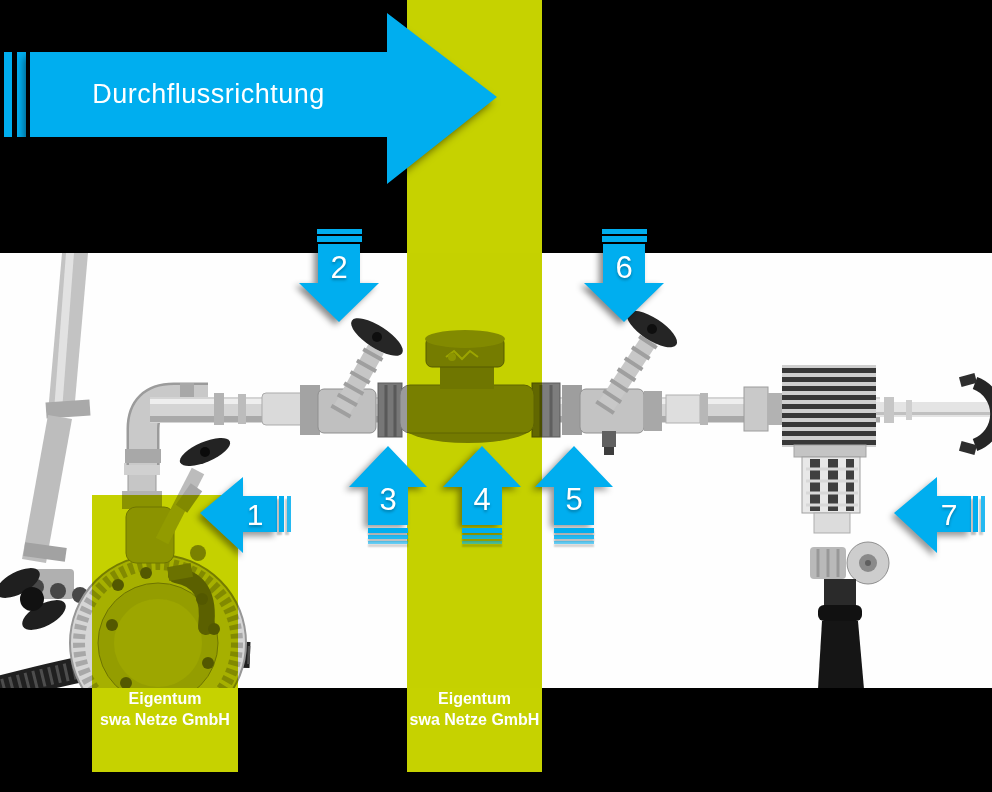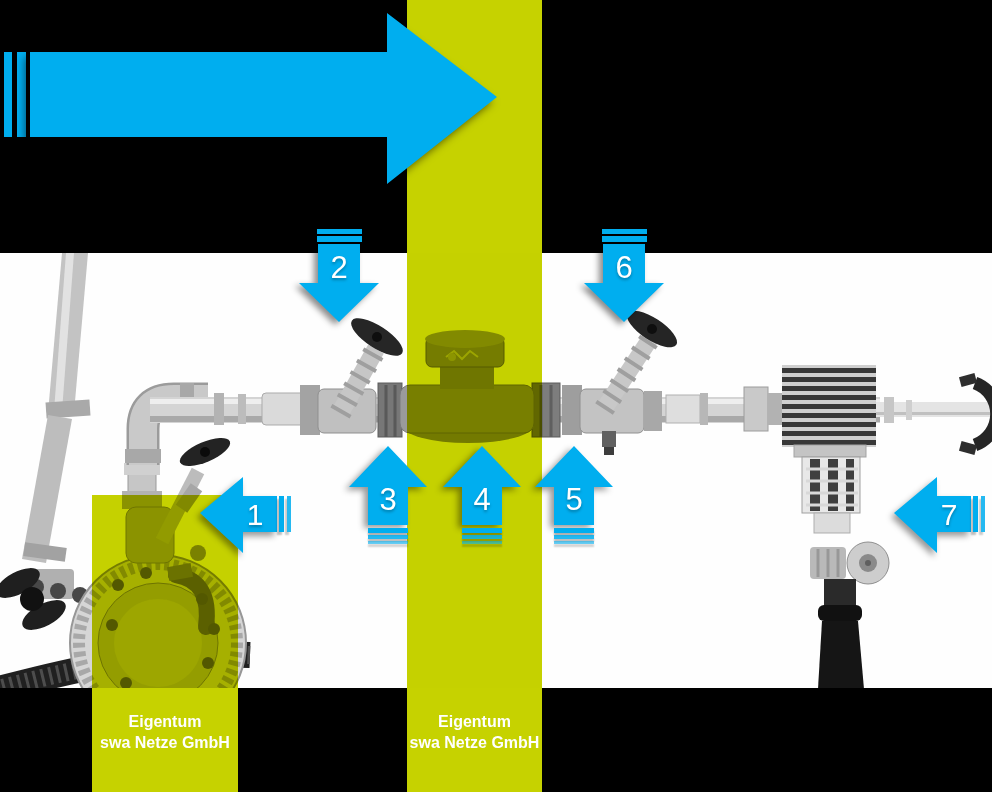--- a/index.html
+++ b/index.html
@@ -9,23 +9,23 @@
   
   .photo{position:absolute;left:0;top:253px;width:992px;height:435px;background:#fefefe;overflow:hidden;}
   .photo svg{position:absolute;left:0;top:0;}
 
   
   .band{position:absolute;background:#c6d200;}
   .band.overlay{mix-blend-mode:multiply;background:#c6d200;}
   .band-top{left:407px;top:0;width:135px;height:253px;}
   .band-mid-overlay{left:407px;top:253px;width:135px;height:435px;}
   .band-left-overlay{left:92px;top:495px;width:146px;height:193px;}
-  .own-box{position:absolute;top:688px;height:104px;background:#c6d200;
+  .own-box{position:absolute;top:688px;height:84px;background:#c6d200;
            color:#fff;text-align:center;font-size:16px;font-weight:bold;line-height:21px;
-           box-sizing:border-box;padding-top:23px;}
+           box-sizing:border-box;}
   .own-box-left{left:92px;width:146px;}
   .own-box-mid{left:407px;width:135px;}
 
   
   .arr-flow{position:absolute;left:4px;top:13px;width:500px;height:171px;}
   .fs{position:absolute;top:39px;height:85px;background:#00aeef;}
   .fs.s1{left:0;width:8px;}
   .fs.s2{left:13px;width:9px;}
   .flow-wrap{position:absolute;left:26px;top:0;width:467px;height:171px;
              filter:drop-shadow(-5px 5px 4px rgba(0,0,0,.55));}
@@ -249,20 +249,21 @@
     <div>Eigentum</div>
     <div>swa Netze GmbH</div>
   </div>
 
   <div class="arr-flow">
     <div class="fs s1"></div>
     <div class="fs s2"></div>
     <div class="flow-wrap">
         <div class="flow-shape"></div>
       </div>
+    <div class="flow-label">Durchflussrichtung</div>
   </div>
 
   <div class="arr-left a1">
     <div class="l-wrap">
         <div class="l-shape"></div>
       </div>
     <div class="l-bar b1"></div>
     <div class="l-bar b2"></div>
     <div class="num">1</div>
   </div>

